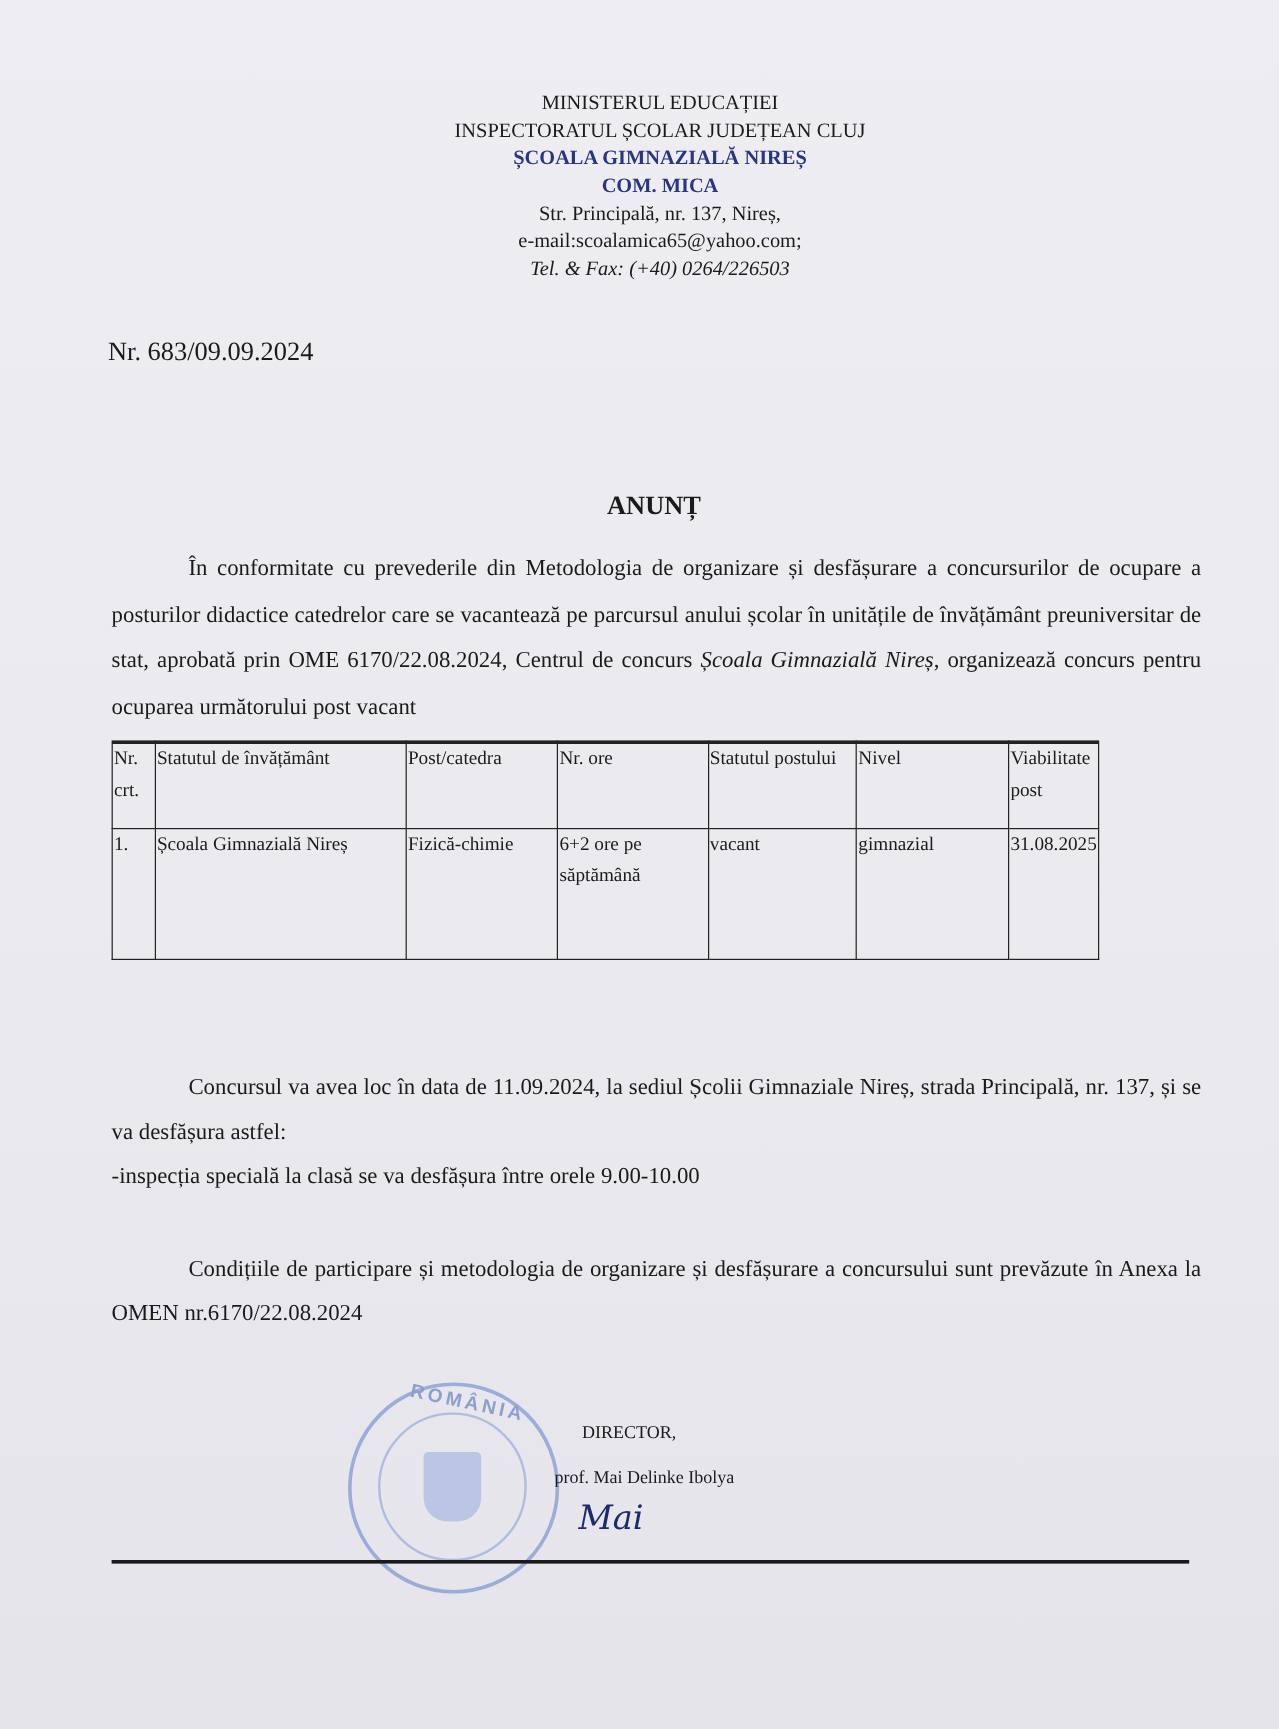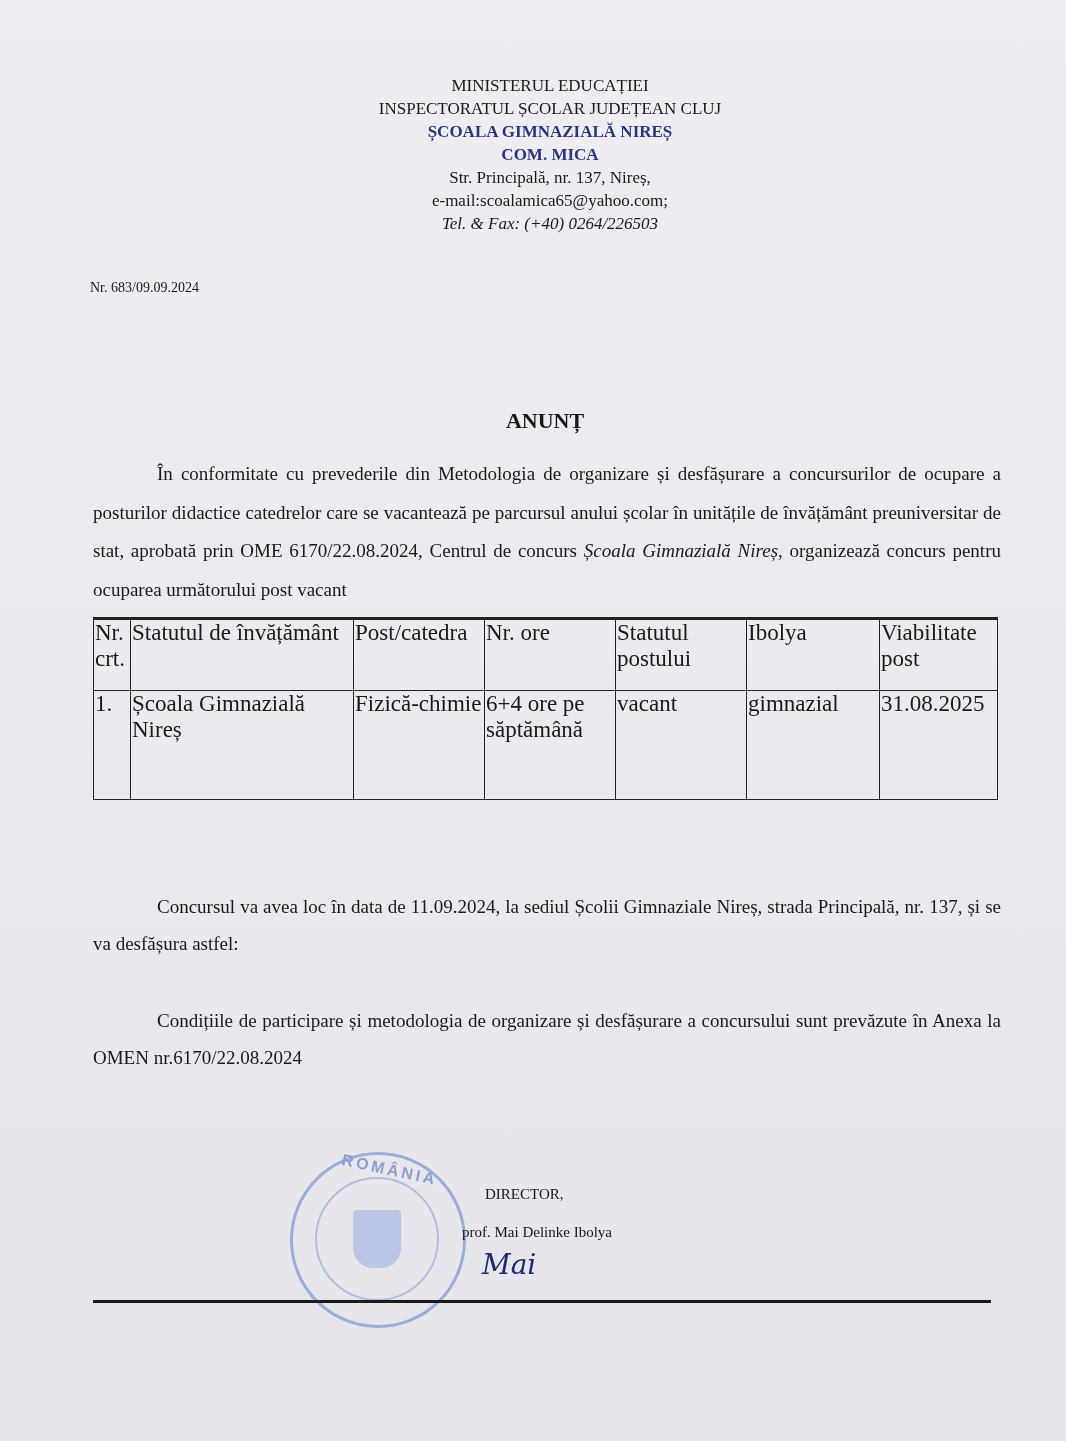--- a/index.html
+++ b/index.html
@@ -1,25 +1,25 @@
 <!DOCTYPE html>
 <html><head>
 <meta charset="utf-8">
 <style>
   html,body{margin:0;padding:0;}
   body{width:1066px;height:1441px;background:#ececf0;font-family:"Liberation Serif",serif;color:#1a1a1a;position:relative;overflow:hidden;}
   .page{position:absolute;left:0;top:0;width:1066px;height:1441px;background:linear-gradient(180deg,#eeeef2 0%,#e9e9ee 60%,#e4e4ea 100%);}
   .header{position:absolute;top:74px;left:0;width:1100px;text-align:center;font-size:17px;line-height:23px;}
   .header .blue{color:#2a3580;font-weight:bold;}
   .header .it{font-style:italic;}
-  .nr{position:absolute;left:90px;top:280px;font-size:14px;}
+  .nr{position:absolute;left:90px;top:280px;font-size:22px;}
   .title{position:absolute;top:408px;left:0;width:1090px;text-align:center;font-size:22px;font-weight:bold;}
   .para{position:absolute;left:93px;width:908px;font-size:19px;line-height:38.5px;text-align:justify;}
   .p1{top:455px;text-indent:64px;}
-  table{position:absolute;left:93px;top:617px;width:905px;border-collapse:collapse;font-size:23px;line-height:26px;}
+  table{position:absolute;left:93px;top:617px;width:823px;border-collapse:collapse;font-size:16px;line-height:26px;}
   table td{border:1.3px solid #222;vertical-align:top;padding:0 1px;}
   table tr.head td{height:70px;}
   table tr.row td{height:108px;}
   table{border-top:3px solid #222;}
   .p2{top:848px;line-height:37px;}
   .p2 .ind{text-indent:64px;display:block;margin-top:40px;}
   .sig{position:absolute;left:485px;font-size:15px;}
   .stamp{position:absolute;left:290px;top:1152px;width:170px;height:170px;border-radius:50%;border:3px solid #8ea4d6;opacity:0.85;}
   .stamp .inner{position:absolute;left:22px;top:22px;width:120px;height:120px;border-radius:50%;border:2px solid #a7b6dd;}
   .stamp .crest{position:absolute;left:60px;top:55px;width:48px;height:58px;background:#b3c1e2;border-radius:4px 4px 20px 20px;}
@@ -47,37 +47,38 @@
   <div class="para p1"><span>În conformitate cu prevederile din Metodologia de organizare și desfășurare a concursurilor de ocupare a posturilor didactice catedrelor care se vacantează pe parcursul anului școlar în unitățile de învățământ preuniversitar de stat, aprobată prin OME 6170/22.08.2024, Centrul de concurs </span><i>Școala Gimnazială Nireș</i><span>, organizează concurs pentru ocuparea următorului post vacant</span></div>
 
   <table>
     <tbody>
         <tr class="head">
       <td style="width:34px">Nr. crt.</td>
       <td style="width:220px">Statutul de învățământ</td>
       <td style="width:128px">Post/catedra</td>
       <td style="width:128px">Nr. ore</td>
       <td style="width:128px">Statutul postului</td>
-      <td style="width:130px">Ibolya</td>
+      <td style="width:130px">Nivel</td>
       <td>Viabilitate post</td>
     </tr>
     <tr class="row">
       <td>1.</td>
       <td>Școala Gimnazială Nireș</td>
       <td>Fizică-chimie</td>
-      <td>6+4 ore pe săptămână</td>
+      <td>6+2 ore pe săptămână</td>
       <td>vacant</td>
       <td>gimnazial</td>
       <td>31.08.2025</td>
     </tr>
   </tbody>
     </table>
 
   <div class="para p2">
     <span class="ind">Concursul va avea loc în data de 11.09.2024, la sediul Școlii Gimnaziale Nireș, strada Principală, nr. 137, și se va desfășura astfel:</span>
+    <span style="display:block">-inspecția specială la clasă se va desfășura între orele 9.00-10.00</span>
     <span class="ind">Condițiile de participare și metodologia de organizare și desfășurare a concursului sunt prevăzute în Anexa la OMEN nr.6170/22.08.2024</span>
   </div>
 
   <div class="stamp">
     <div class="inner"></div>
     <div class="crest"></div>
     <div class="st">ROMÂNIA</div>
   </div>
 
   <div class="sig" style="top:1186px">DIRECTOR,</div>

